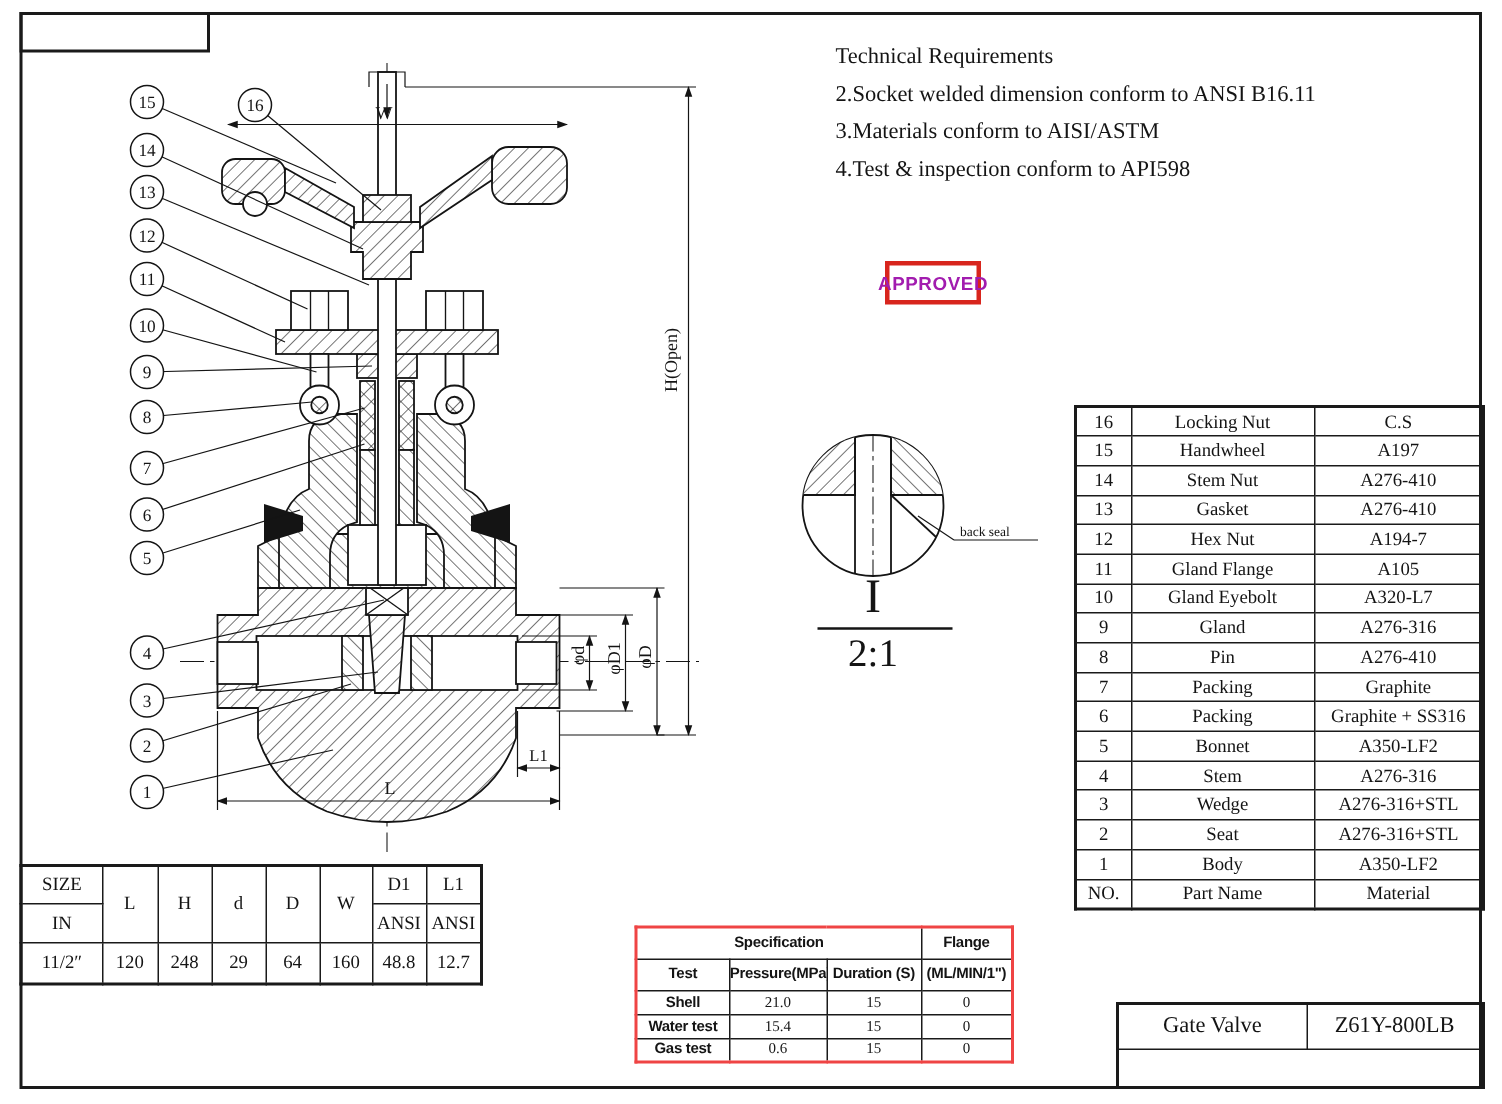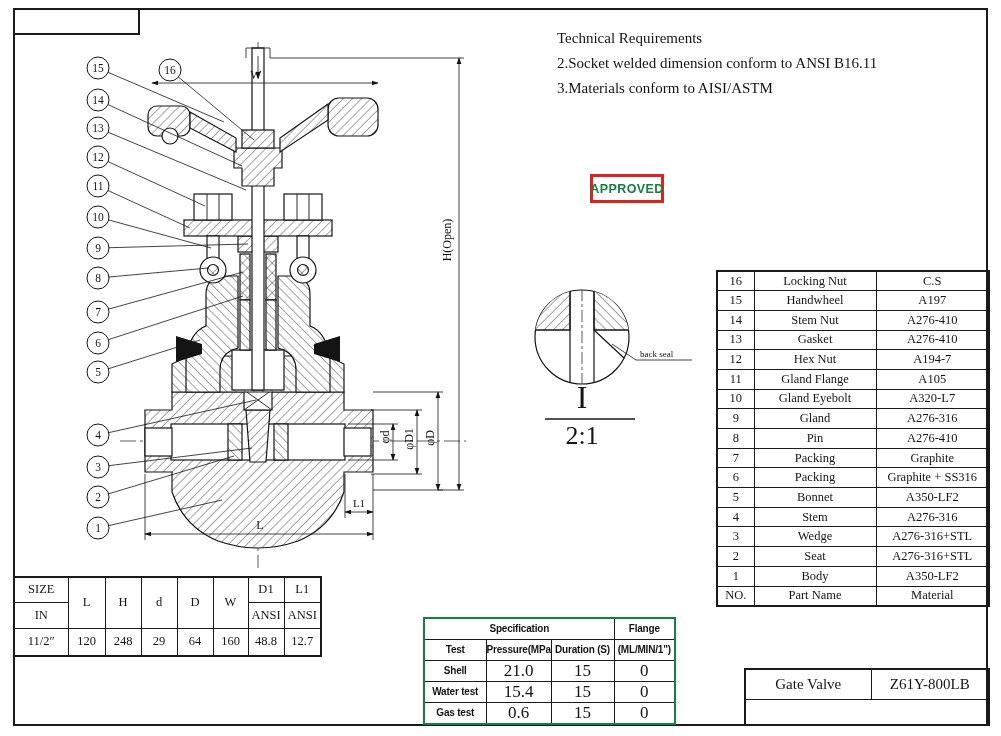--- a/index.html
+++ b/index.html
@@ -9,46 +9,46 @@
 
   
   #frame { left:13px; top:8px; width:975px; height:718px; border:2px solid #1a1a1a; }
   #tlbox { left:13px; top:8px; width:127px; height:27px; border:2px solid #1a1a1a; }
 
   
   #techreq { left:557px; top:26px; width:420px; font-size:15px; line-height:25px; }
   #techreq .tr-title { margin-bottom:0; }
 
   
-  #stamp { left:590px; top:174px; width:74px; height:29px; border:3px solid #d8251d;
-    color:#15803d; font-family:"Liberation Sans", sans-serif; font-weight:bold;
+  #stamp { left:590px; top:174px; width:64px; height:29px; border:3px solid #d8251d;
+    color:#a21caf; font-family:"Liberation Sans", sans-serif; font-weight:bold;
     font-size:12.5px; letter-spacing:.4px; display:flex; align-items:center; justify-content:center; }
 
   table { border-collapse:collapse; table-layout:fixed; }
   td,th { border:1px solid #1a1a1a; text-align:center; vertical-align:middle;
     overflow:hidden; white-space:nowrap; font-weight:normal; }
 
   
   #parts { left:716px; top:270px; }
   #parts table { width:272px; border:2px solid #1a1a1a; }
   #parts td { height:19.7px; font-size:12.5px; }
 
   
   #dims { left:13px; top:576px; }
   #dims table { width:307px; border:2px solid #1a1a1a; }
   #dims td { font-size:12.5px; }
 
   
   #spec { left:423px; top:617px; }
-  #spec table { width:251px; border:2px solid #15803d; }
+  #spec table { width:251px; border:2px solid #ef4444; }
   #spec td { height:16px; }
   .spec-h, .spec-label { font-family:"Liberation Sans", sans-serif; font-weight:bold;
     font-size:10px; letter-spacing:-0.2px; }
   .spec-h { height:21px !important; }
-  .spec-val { font-size:17px; }
+  .spec-val { font-size:10px; }
 
   
   #titleblock { left:744px; top:668px; }
   #titleblock table { width:244px; border:2px solid #1a1a1a; }
   #titleblock td { height:30px; font-size:15px;text-align:center; }
   #titleblock td.empty { height:26px; }
 
   svg text { fill:#141414; font-family:"Liberation Serif", serif; }
 </style>
 </head>
@@ -277,20 +277,21 @@
   </g>
 </svg>
 
 <div id="frame" class="abs"></div>
 <div id="tlbox" class="abs"></div>
 
 <div id="techreq" class="abs">
   <div class="tr-title">Technical Requirements</div>
   <div>2.Socket welded dimension conform to ANSI B16.11</div>
   <div>3.Materials conform to AISI/ASTM</div>
+  <div>4.Test &amp; inspection conform to API598</div>
 </div>
 
 <div id="stamp" class="abs">APPROVED</div>
 
 <div id="parts" class="abs">
   <table>
     <colgroup>
         <col style="width:37px">
         <col style="width:122px">
         <col style="width:113px">

